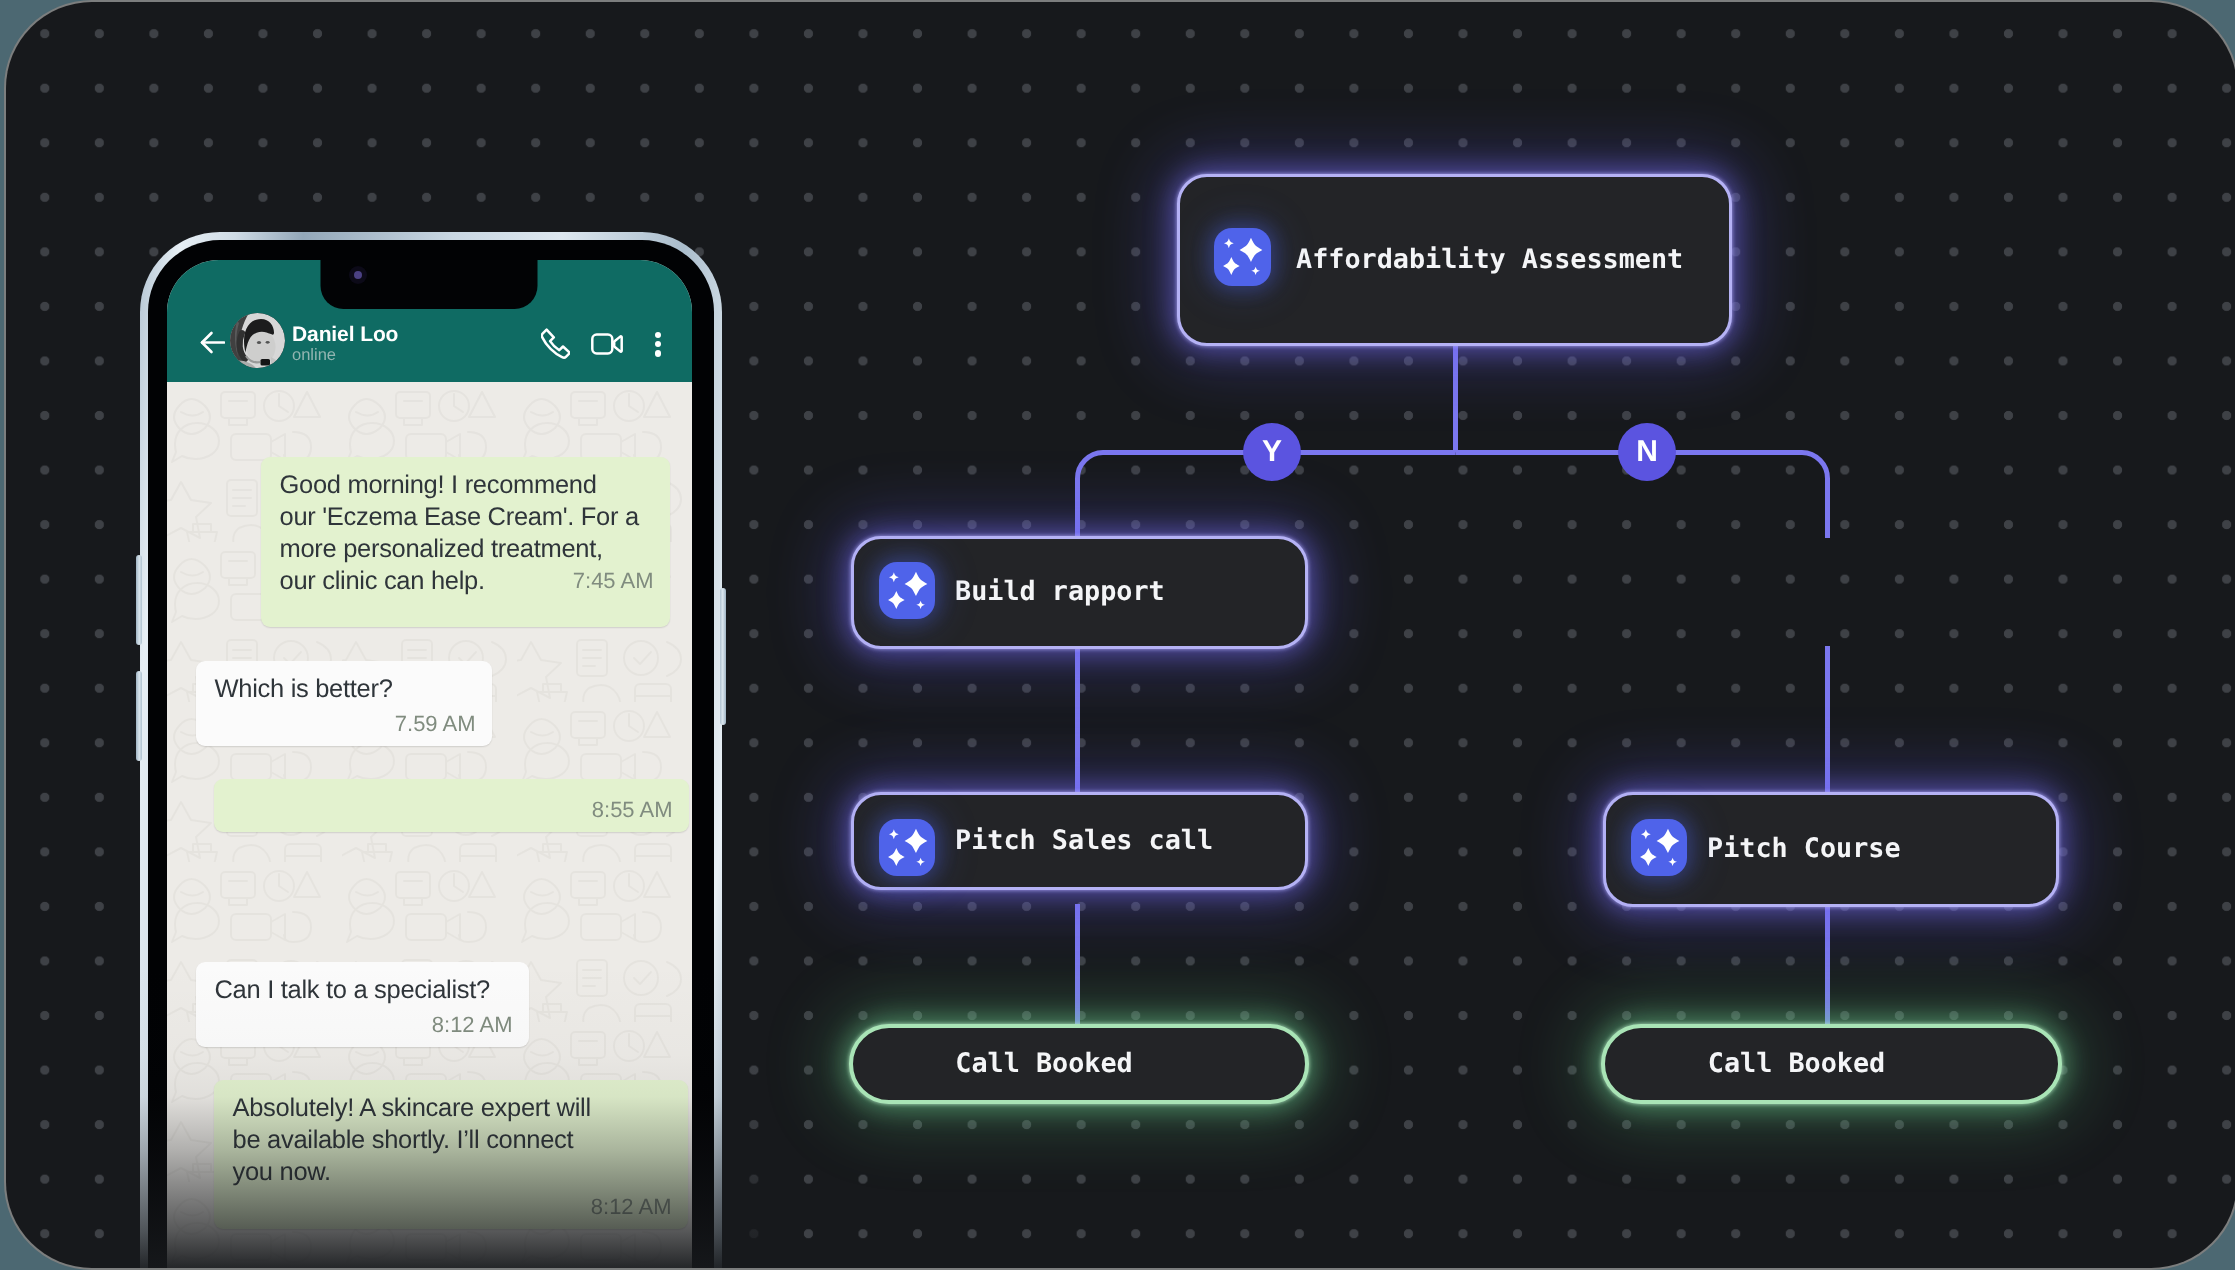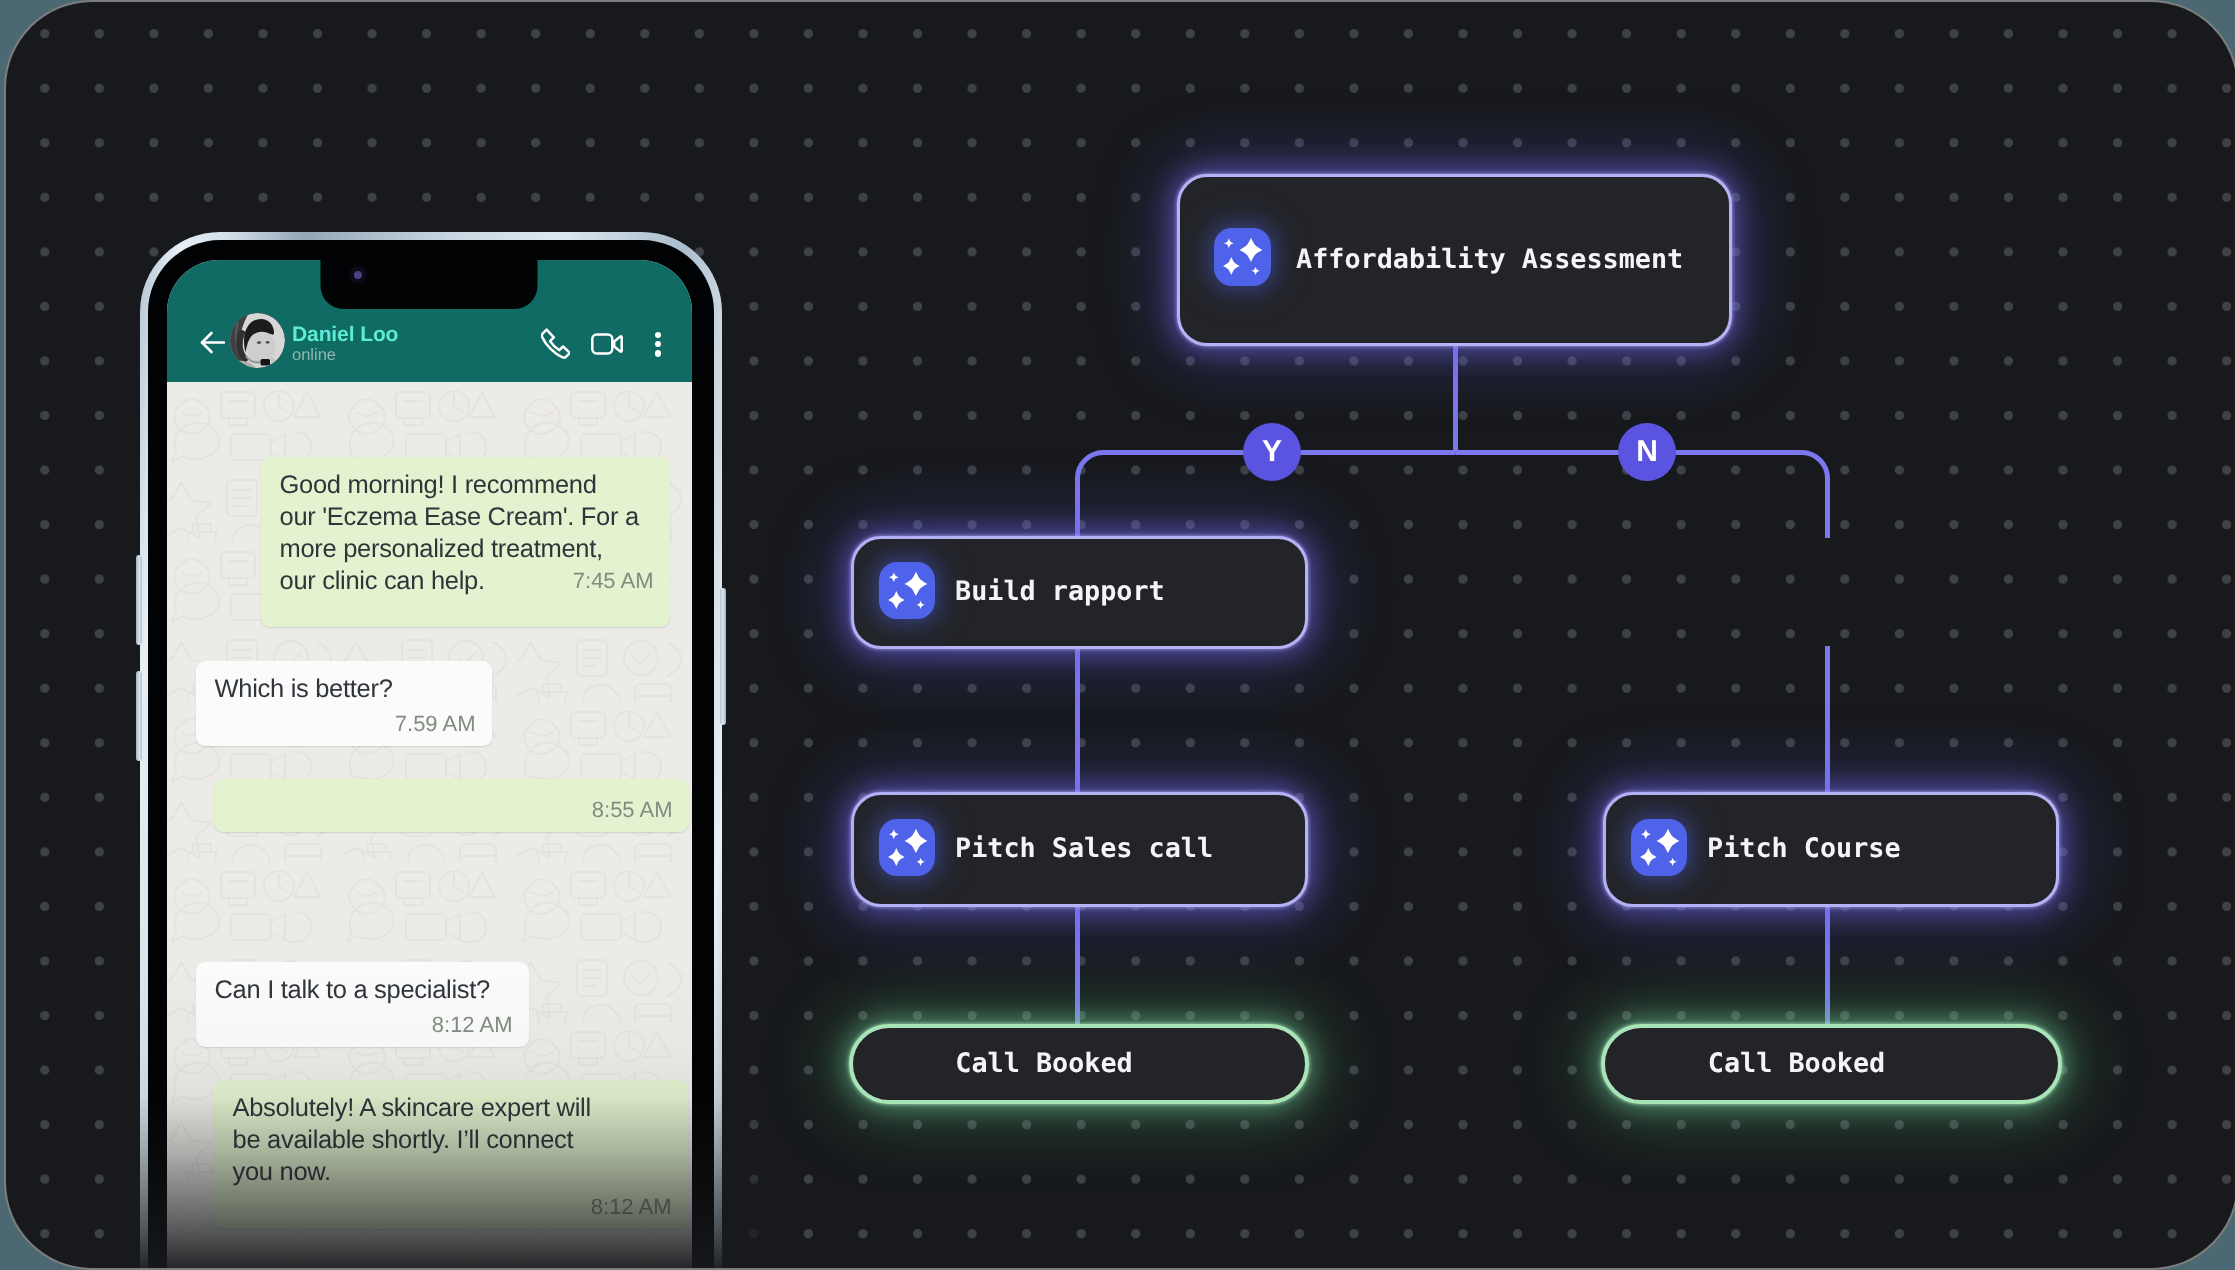--- a/index.html
+++ b/index.html
@@ -30,21 +30,21 @@
   .camera{position:absolute;left:50%;margin-left:-80px;top:6px;width:18px;height:18px;
       border-radius:50%;background:#0c0a18;z-index:7;}
   .camera:after{content:"";position:absolute;left:5px;top:5px;width:8px;height:8px;border-radius:50%;
       background:#4b4183;}
 
   .wa-header{position:absolute;left:0;top:0;width:525px;height:122px;background:#0f6b63;z-index:4;}
   .wa-back{position:absolute;left:33px;top:71px;width:25px;height:23px;}
   .wa-avatar{position:absolute;left:63px;top:53px;width:55px;height:55px;border-radius:50%;
       overflow:hidden;background:#4a4a4a;}
   .wa-avatar svg{filter:blur(0.55px) contrast(0.93) saturate(0.2);}
-  .wa-name{position:absolute;left:125.5px;top:62px;font-size:21px;font-weight:700;color:#5eead4;
+  .wa-name{position:absolute;left:125.5px;top:62px;font-size:21px;font-weight:700;color:#ffffff;
       letter-spacing:-0.1px;white-space:nowrap;line-height:25px;}
   .wa-status{position:absolute;left:125.5px;top:85px;font-size:16.5px;color:#92b5b1;line-height:20px;}
   .wa-ic{position:absolute;}
   .wa-phone-ic{left:374px;top:68px;}
   .wa-video-ic{left:424px;top:72px;}
   .wa-kebab{position:absolute;left:488px;top:72px;width:6.2px;height:25px;}
   .wa-kebab i{position:absolute;left:0;width:6.2px;height:6.2px;border-radius:50%;background:#fff;}
 
   .wa-body{position:absolute;left:0;top:122px;width:525px;bottom:0;background:#edebe7;overflow:hidden;}
   .doodle{position:absolute;left:0;top:0;width:525px;height:1010px;opacity:.085;overflow:hidden;
@@ -131,21 +131,21 @@
               <g fill="#ffffff">
                 <path d="M37.3 9.9 C41.21 17.95 41.21 17.95 48.8 22.1 C41.21 26.25 41.21 26.25 37.3 34.3 C33.39 26.25 33.39 26.25 25.8 22.1 C33.39 17.95 33.39 17.95 37.3 9.9 Z"></path>
                 <path d="M17.5 29.3 C20.27 35.33 20.27 35.33 25.9 38.3 C20.27 41.27 20.27 41.27 17.5 47.3 C14.73 41.27 14.73 41.27 9.1 38.3 C14.73 35.33 14.73 35.33 17.5 29.3 Z"></path>
                 <path d="M15 10.4 C16.29 14.09 16.29 14.09 19.9 15.4 C16.29 16.71 16.29 16.71 15 20.4 C13.71 16.71 13.71 16.71 10.1 15.4 C13.71 14.09 13.71 14.09 15 10.4 Z"></path>
                 <path d="M42 39 C43.17 42.11 43.17 42.11 46.5 43.2 C43.17 44.29 43.17 44.29 42 47.4 C40.83 44.29 40.83 44.29 37.5 43.2 C40.83 42.11 40.83 42.11 42 39 Z"></path>
               </g>
             </svg>
           </span>
       <span class="lbl" style="margin-left:101px;">Build rapport</span>
     </div>
-    <div class="node purple" style="left:845px;top:790px;width:457px;height:115px;">
+    <div class="node purple" style="left:845px;top:790px;width:457px;height:98px;">
       <span class="ico" style="left:24.5px;top:23.5px;">
             <svg viewBox="0 0 57 58" width="56.5" height="57.5" aria-hidden="true">
               <g fill="#ffffff">
                 <path d="M37.3 9.9 C41.21 17.95 41.21 17.95 48.8 22.1 C41.21 26.25 41.21 26.25 37.3 34.3 C33.39 26.25 33.39 26.25 25.8 22.1 C33.39 17.95 33.39 17.95 37.3 9.9 Z"></path>
                 <path d="M17.5 29.3 C20.27 35.33 20.27 35.33 25.9 38.3 C20.27 41.27 20.27 41.27 17.5 47.3 C14.73 41.27 14.73 41.27 9.1 38.3 C14.73 35.33 14.73 35.33 17.5 29.3 Z"></path>
                 <path d="M15 10.4 C16.29 14.09 16.29 14.09 19.9 15.4 C16.29 16.71 16.29 16.71 15 20.4 C13.71 16.71 13.71 16.71 10.1 15.4 C13.71 14.09 13.71 14.09 15 10.4 Z"></path>
                 <path d="M42 39 C43.17 42.11 43.17 42.11 46.5 43.2 C43.17 44.29 43.17 44.29 42 47.4 C40.83 44.29 40.83 44.29 37.5 43.2 C40.83 42.11 40.83 42.11 42 39 Z"></path>
               </g>
             </svg>
           </span>

